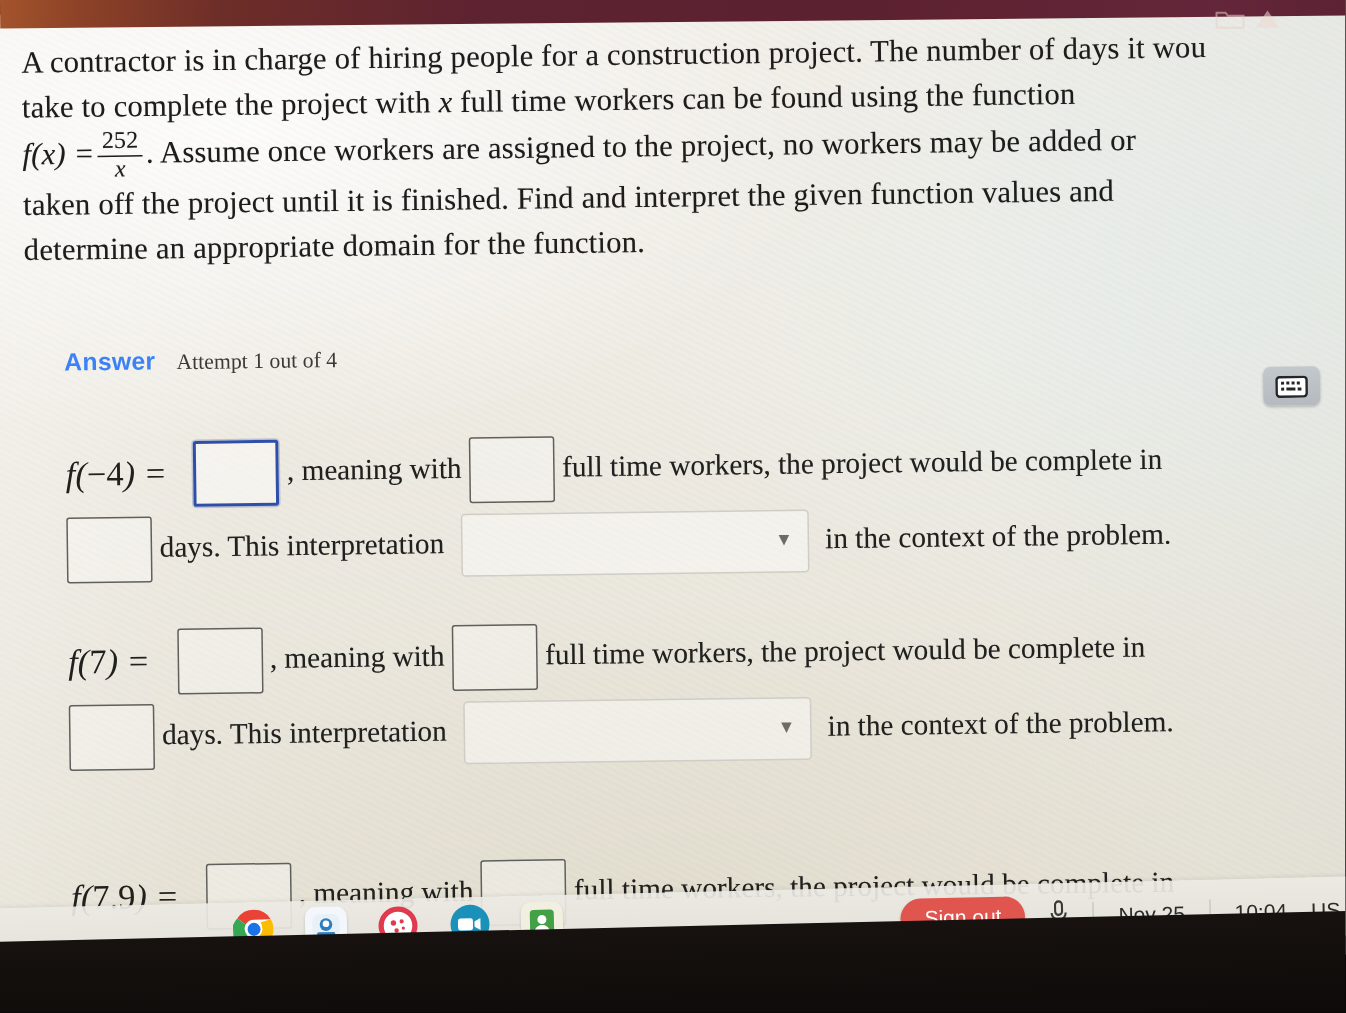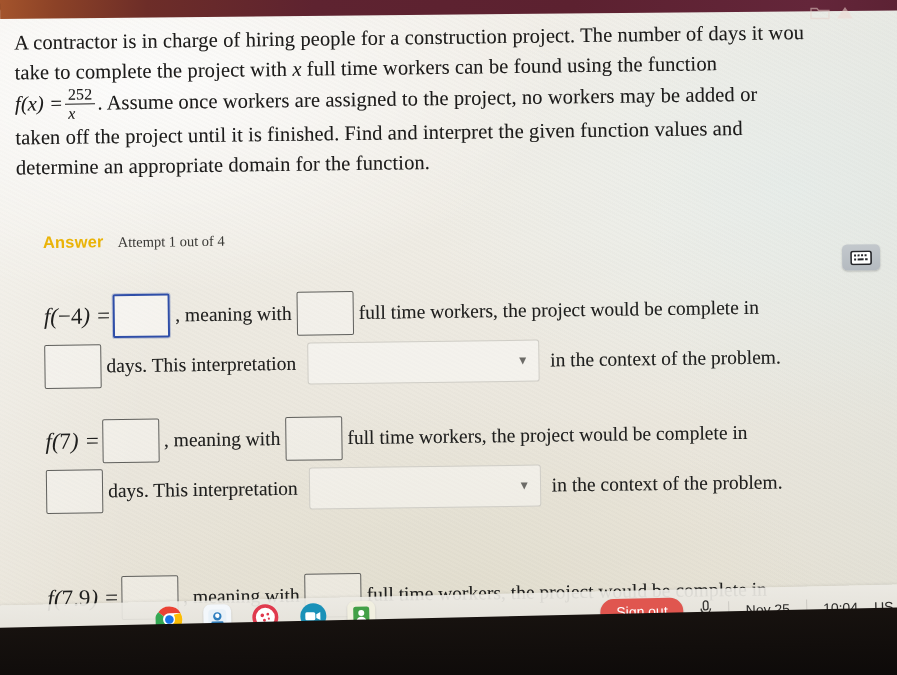--- a/index.html
+++ b/index.html
@@ -98,21 +98,21 @@
     line-height: 1.47;
     letter-spacing: .1px;
     color: #1d1c1b;
     text-shadow: 0 0 .6px rgba(0,0,0,.28);
   }
   .stem .mi { font-style: italic; font-family: "Liberation Serif", serif; }
 
   .frac {
     display: inline-block;
     vertical-align: -0.55em;
-    text-align: left;
+    text-align: center;
     line-height: 1;
     margin: 0 2px;
     font-size: .78em;
   }
   .frac .num { display: block; padding: 0 3px 1px; }
   .frac .den {
     display: block;
     border-top: 1.4px solid #1d1c1b;
     padding: 1px 3px 0;
     font-style: italic;
@@ -125,21 +125,21 @@
     top: 228px;
     display: flex;
     align-items: baseline;
     gap: 14px;
   }
   .answer-head .lbl {
     font-family: "Liberation Sans", sans-serif;
     font-weight: bold;
     font-size: 16.5px;
     letter-spacing: .2px;
-    color: #eab308;
+    color: #3b82f6;
   }
   .answer-head .attempt {
     font-size: 14.5px;
     color: #3b3a37;
   }
 
   .kbd-btn {
     position: absolute;
     left: 843px;
     top: 250px;
@@ -161,21 +161,21 @@
     flex-wrap: nowrap;
     white-space: nowrap;
     gap: 0;
   }
   .row .txt { padding: 0 5px; text-shadow: 0 0 .5px rgba(0,0,0,.25); }
 
   .fname {
     font-family: "Liberation Serif", serif;
     font-size: 23px;
     font-style: italic;
-    padding-right: 2px;
+    padding-right: 18px;
     white-space: nowrap;
   }
   .fname .up { font-style: normal; }
 
   
   .box {
     display: inline-block;
     width: 52px;
     height: 38px;
     border: 1.4px solid #5f5f5c;

